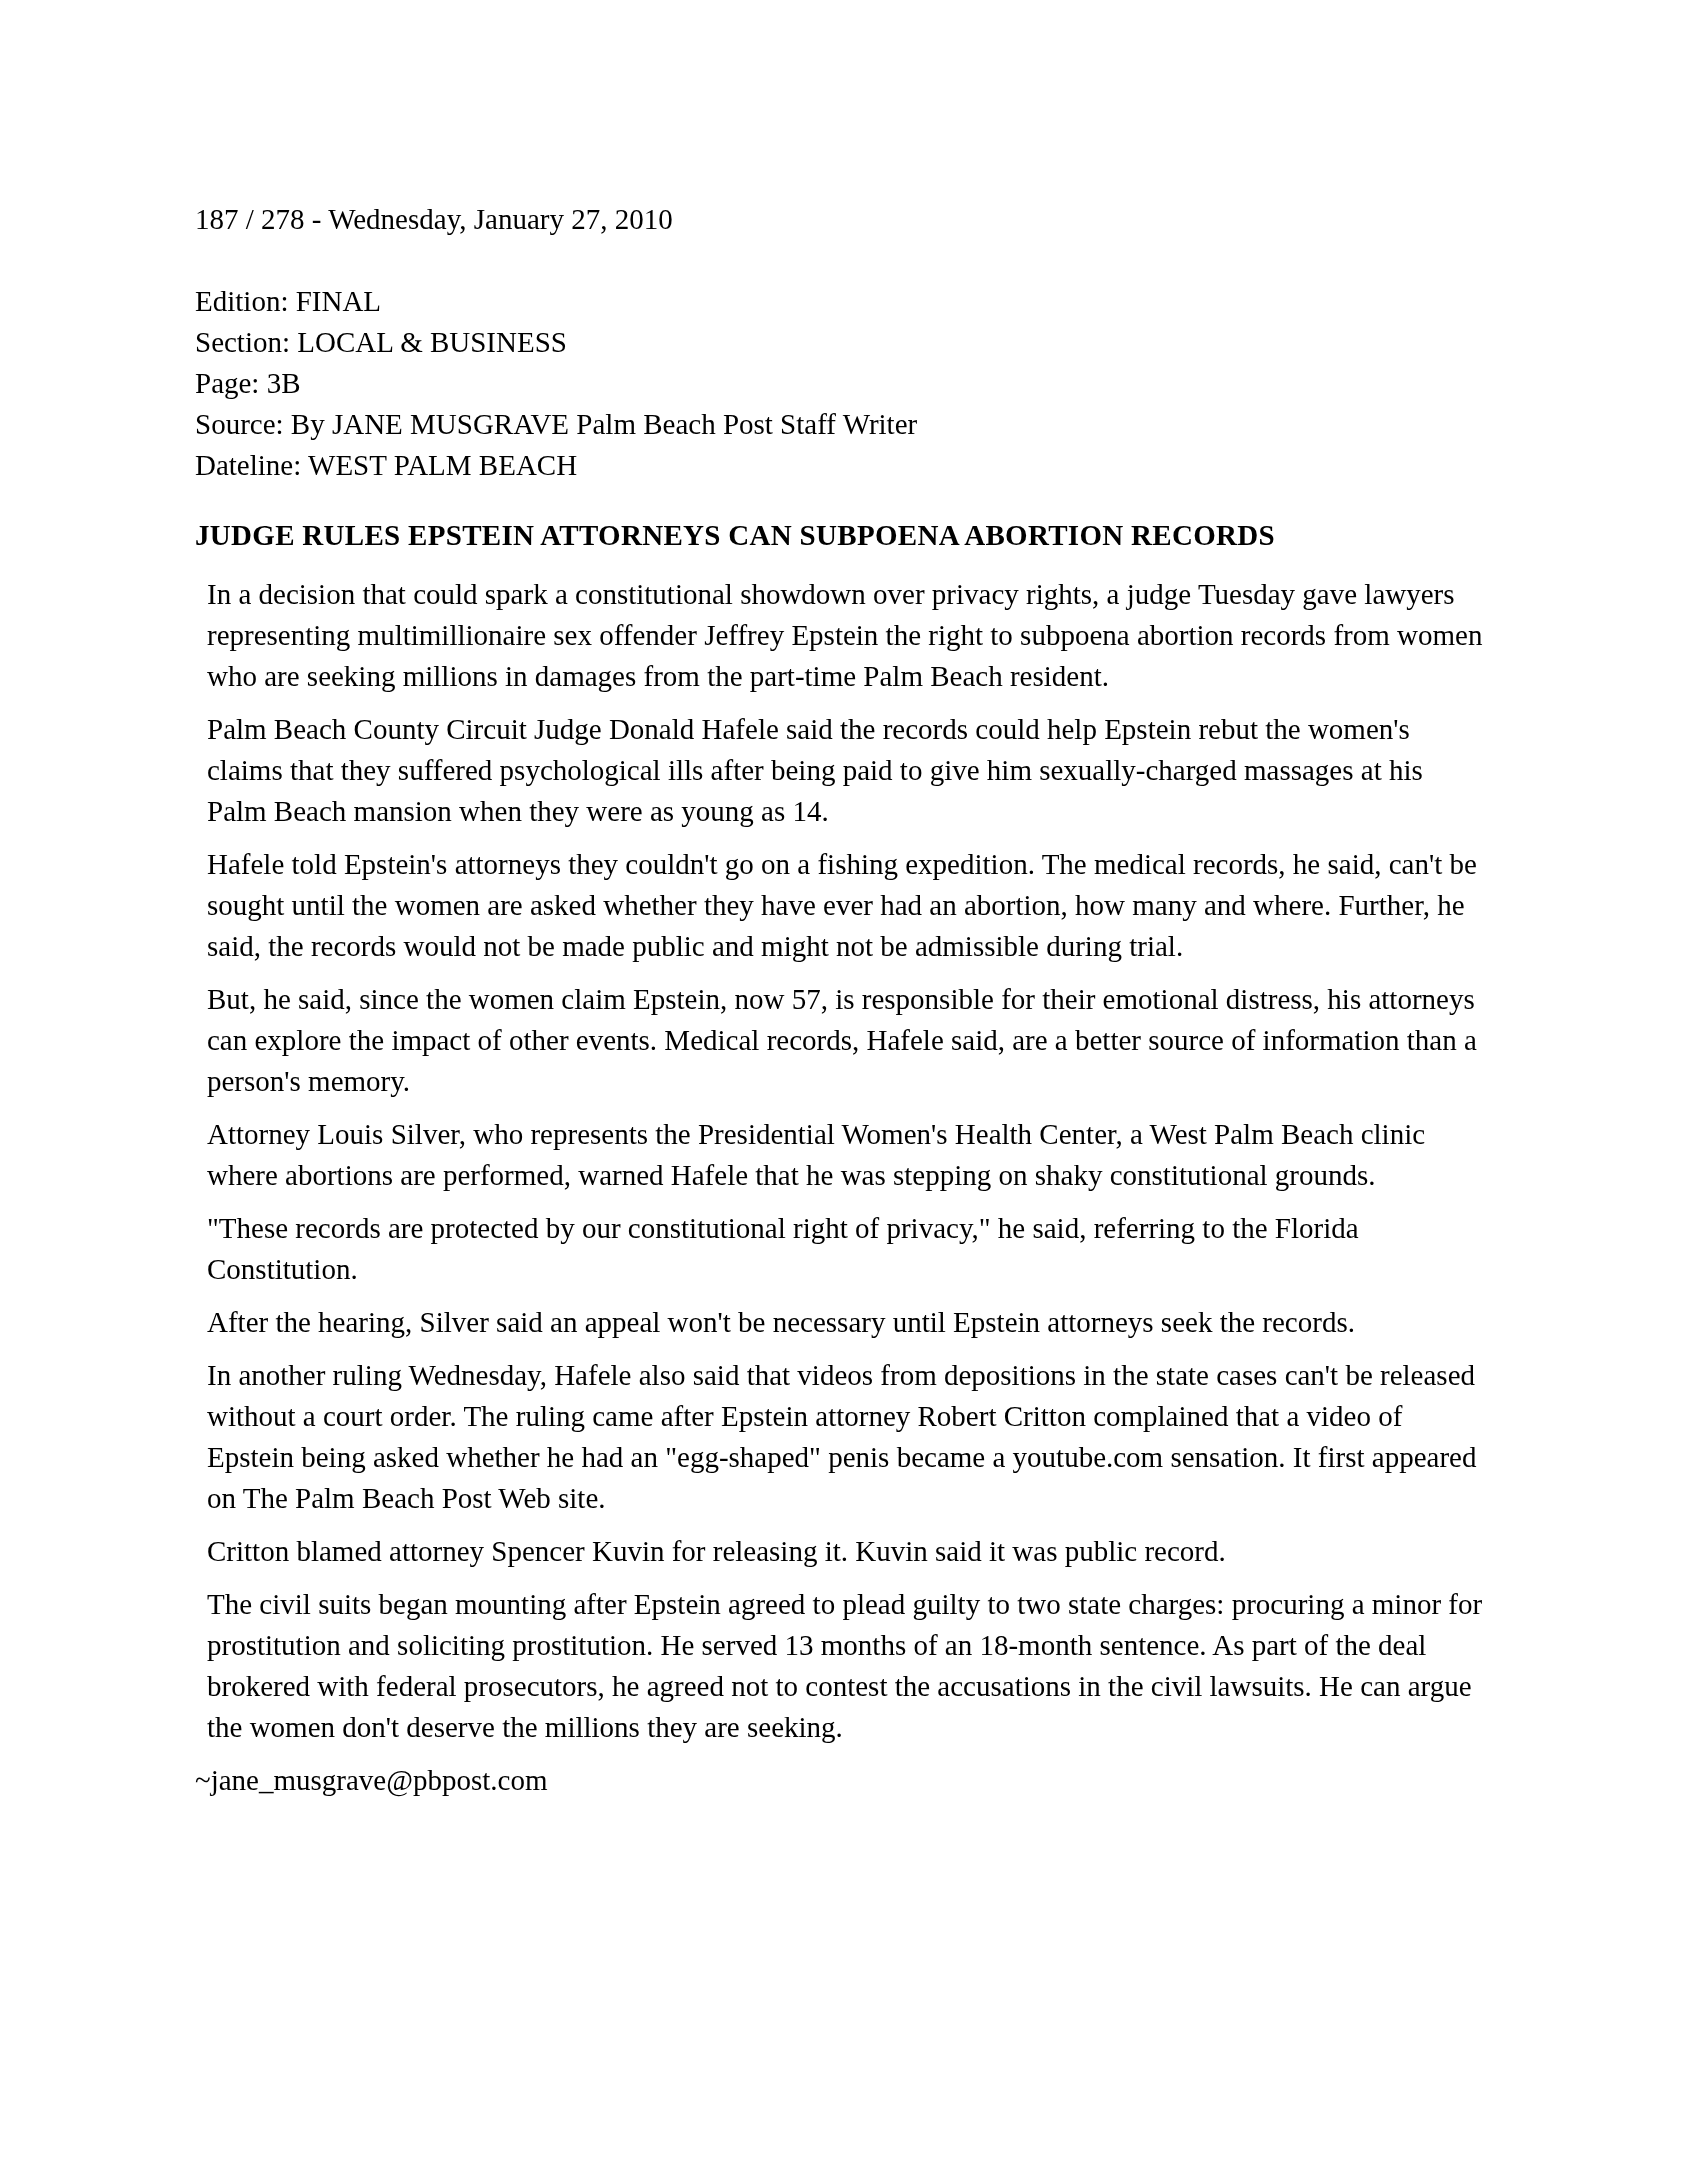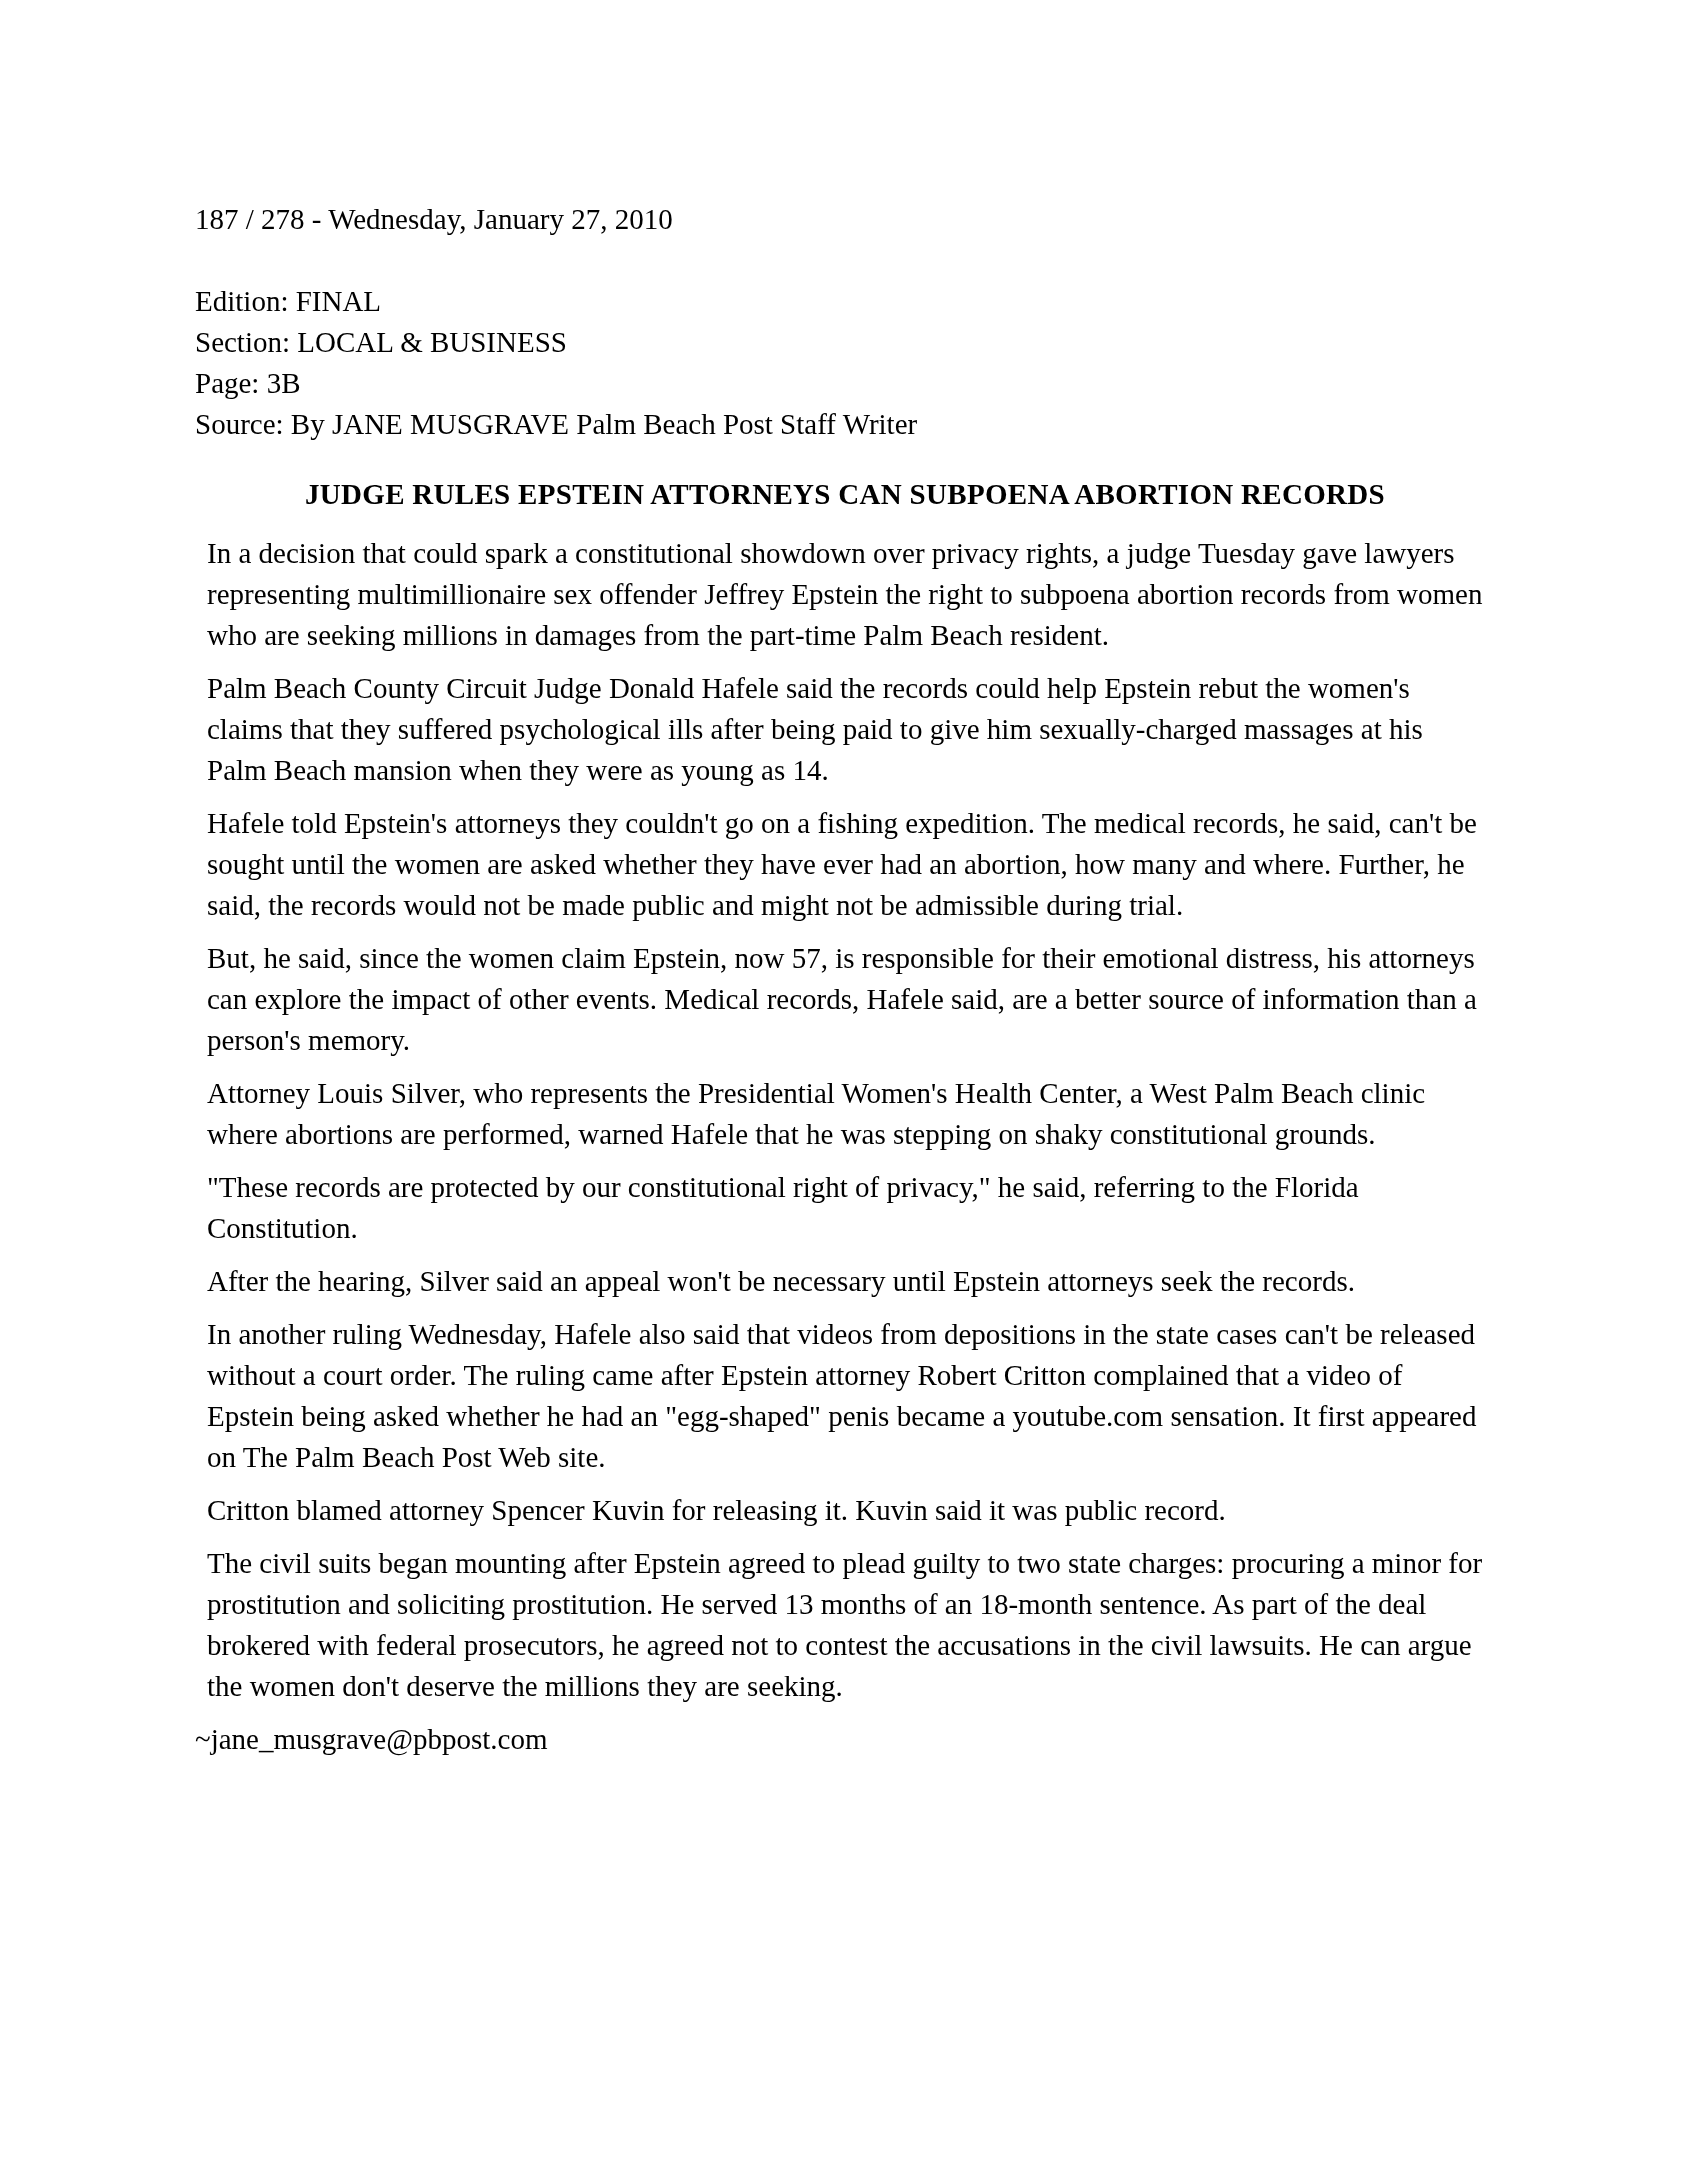--- a/index.html
+++ b/index.html
@@ -31,21 +31,20 @@
   .meta {
     margin-top: 41px;
   }
   .headline {
     font-size: 29px;
     line-height: 41px;
     font-weight: bold;
     letter-spacing: 0.3px;
     margin: 29px 0 18px 0;
     padding: 0;
-    text-align: center;
   }
   .body p {
     margin: 12px;
   }
   .signature {
     margin-top: 41px;
   }
 </style>
 </head>
 <body>
@@ -53,20 +52,21 @@
 <div class="page">
   <div class="content">
 
     <p>187 / 278 - Wednesday, January 27, 2010</p>
 
     <div class="meta">
       <p><span>Edition:</span> <span>FINAL</span></p>
       <p><span>Section:</span> <span>LOCAL &amp; BUSINESS</span></p>
       <p><span>Page:</span> <span>3B</span></p>
       <p><span>Source:</span> <span>By JANE MUSGRAVE Palm Beach Post Staff Writer</span></p>
+      <p><span>Dateline:</span> <span>WEST PALM BEACH</span></p>
     </div>
 
     <h1 class="headline">JUDGE RULES EPSTEIN ATTORNEYS CAN SUBPOENA ABORTION RECORDS</h1>
 
     <div class="body">
       <p>In a decision that could spark a constitutional showdown over privacy rights, a judge Tuesday gave lawyers representing multimillionaire sex offender Jeffrey Epstein the right to subpoena abortion records from women who are seeking millions in damages from the part-time Palm Beach resident.</p>
       <p>Palm Beach County Circuit Judge Donald Hafele said the records could help Epstein rebut the women's claims that they suffered psychological ills after being paid to give him sexually-charged massages at his Palm Beach mansion when they were as young as 14.</p>
       <p>Hafele told Epstein's attorneys they couldn't go on a fishing expedition. The medical records, he said, can't be sought until the women are asked whether they have ever had an abortion, how many and where. Further, he said, the records would not be made public and might not be admissible during trial.</p>
       <p>But, he said, since the women claim Epstein, now 57, is responsible for their emotional distress, his attorneys can explore the impact of other events. Medical records, Hafele said, are a better source of information than a person's memory.</p>
       <p>Attorney Louis Silver, who represents the Presidential Women's Health Center, a West Palm Beach clinic where abortions are performed, warned Hafele that he was stepping on shaky constitutional grounds.</p>

